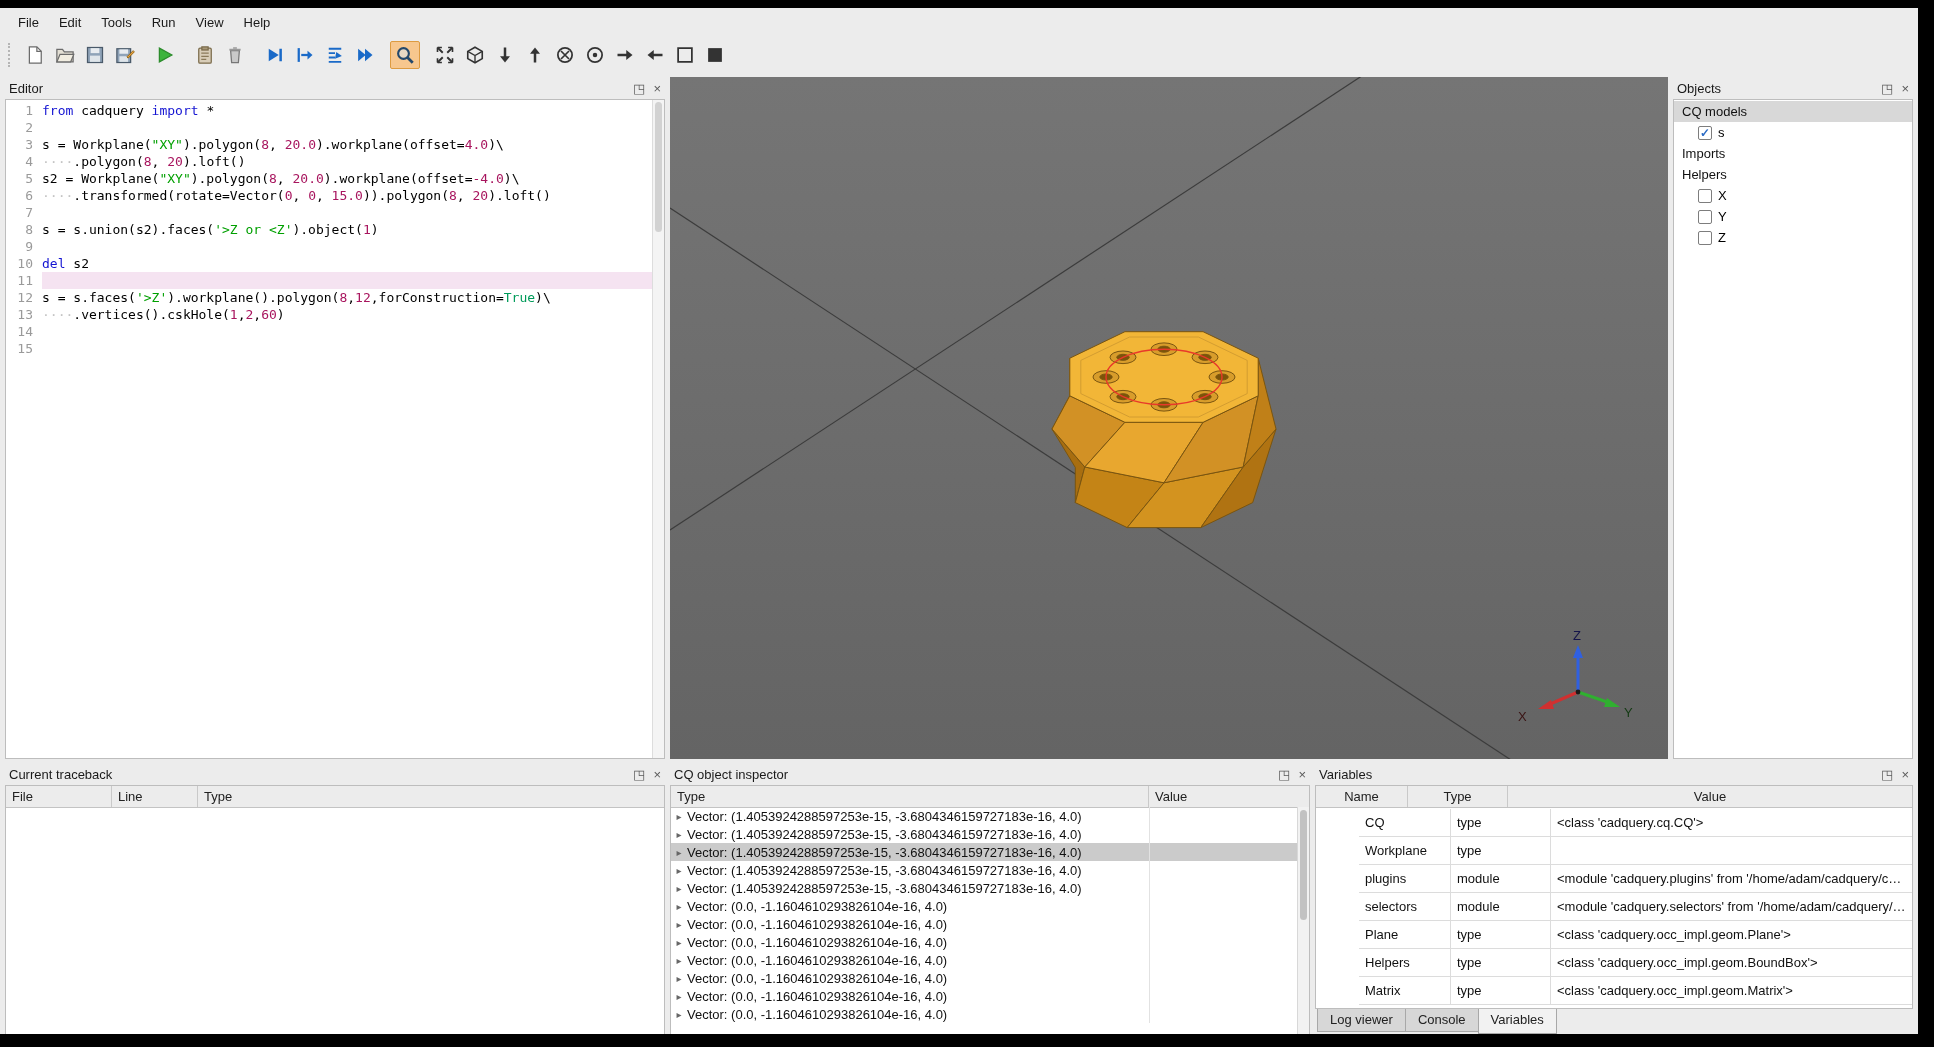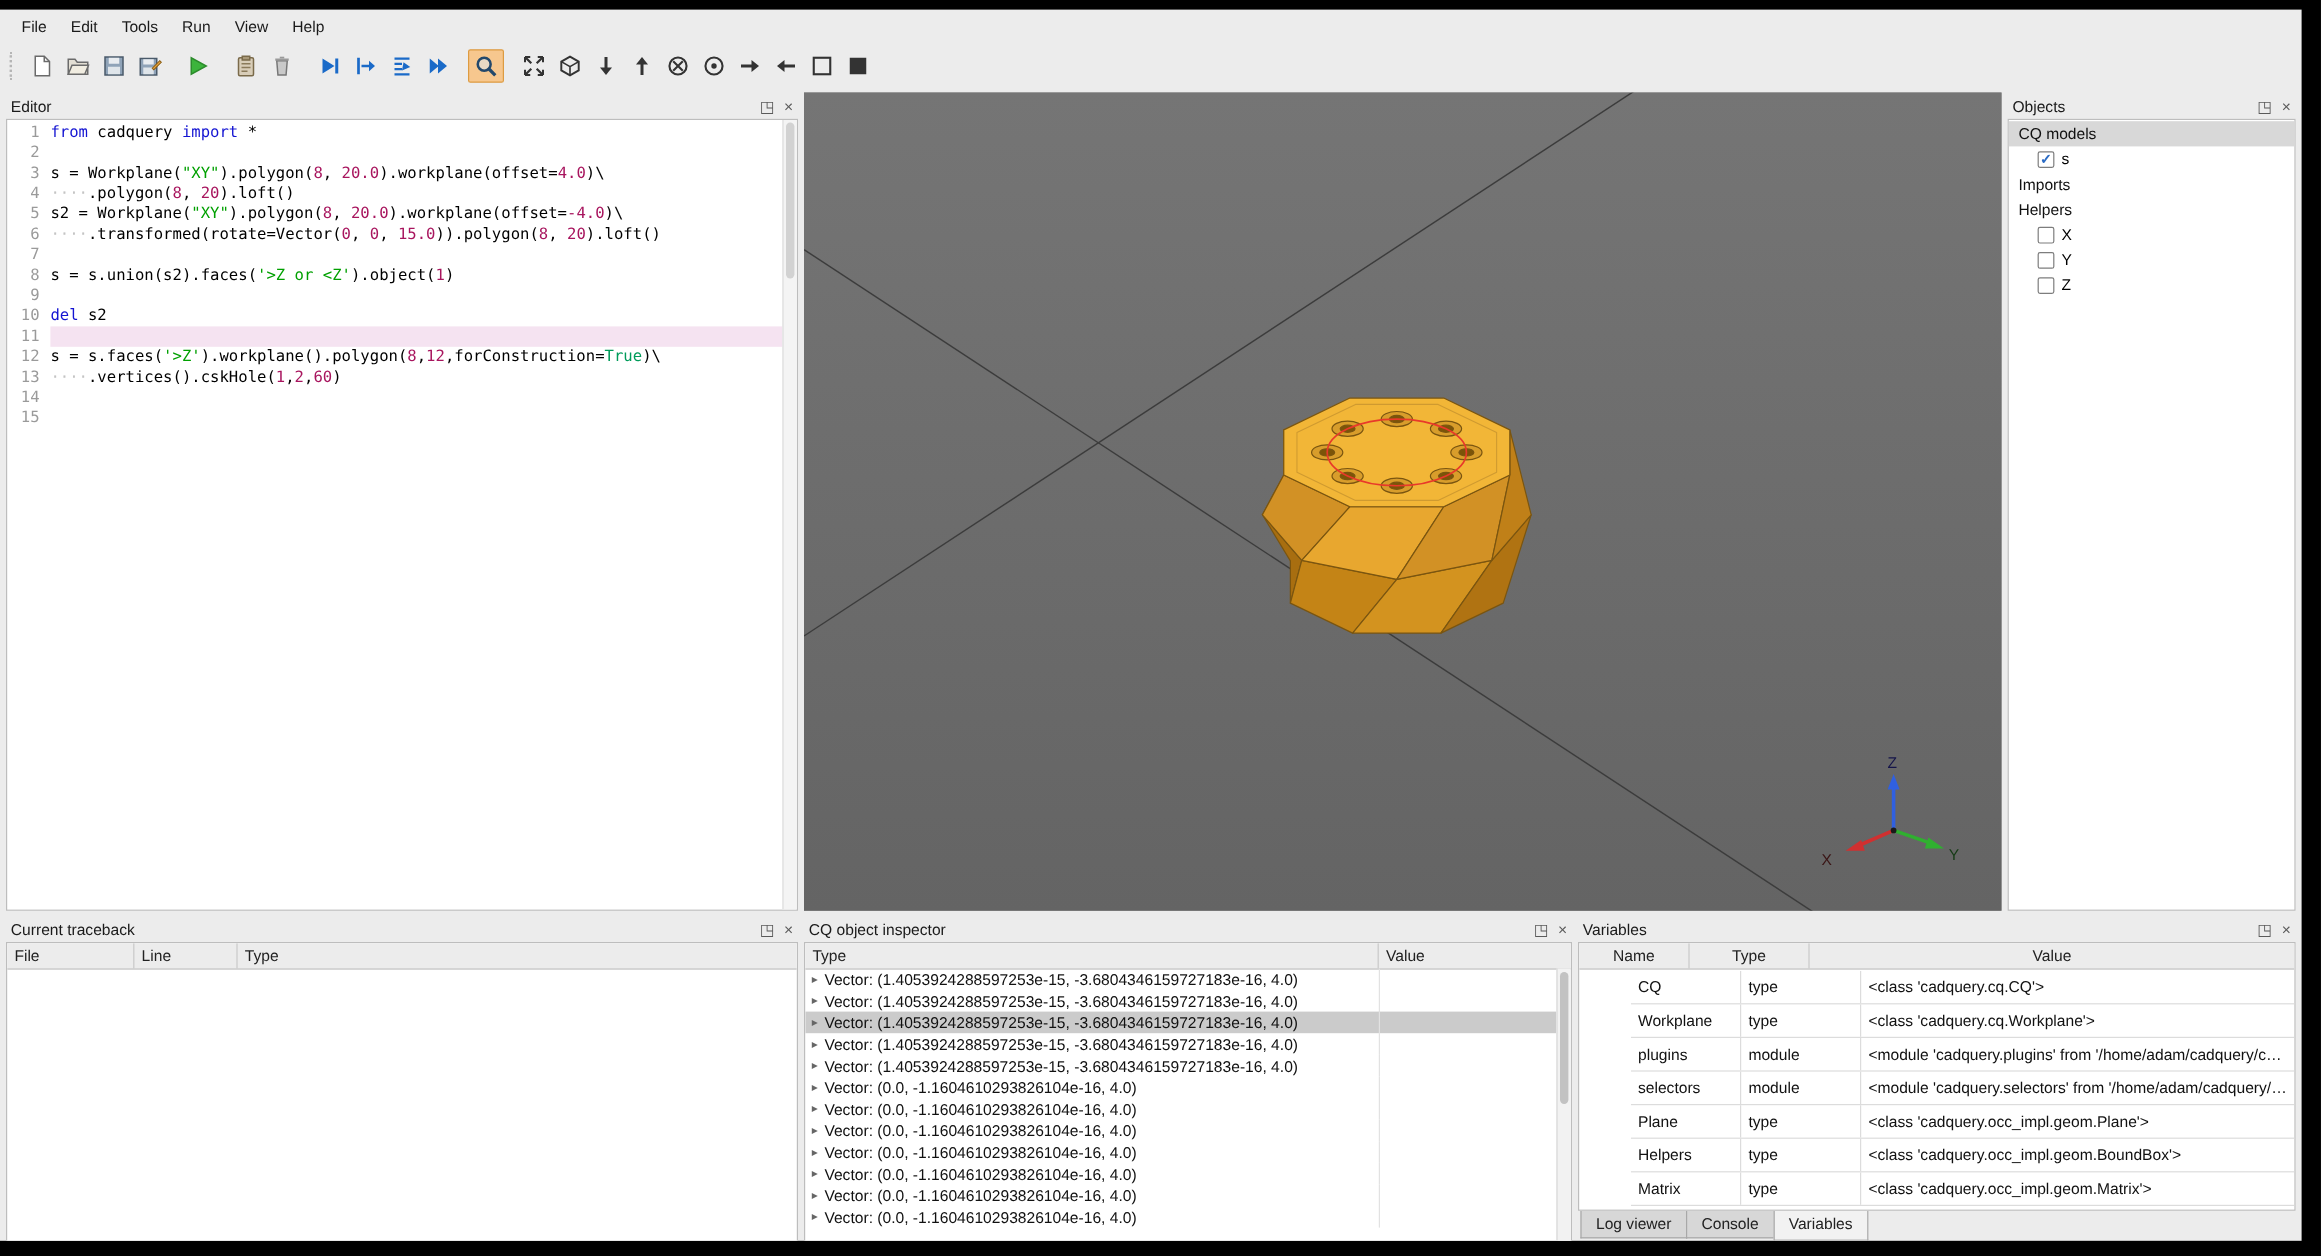--- a/index.html
+++ b/index.html
@@ -499,21 +499,20 @@
         </div>
         <div class="var-rows" id="variables-body">
             <div class="var-row">
               <span class="var-cell c0">CQ</span>
               <span class="var-cell c1">type</span>
               <span class="var-cell c2">&lt;class 'cadquery.cq.CQ'&gt;</span>
             </div>
             <div class="var-row">
               <span class="var-cell c0">Workplane</span>
               <span class="var-cell c1">type</span>
-              <span class="var-cell c2">&lt;class 'cadquery.cq.Workplane'&gt;</span>
             </div>
             <div class="var-row">
               <span class="var-cell c0">plugins</span>
               <span class="var-cell c1">module</span>
               <span class="var-cell c2">&lt;module 'cadquery.plugins' from '/home/adam/cadquery/c…</span>
             </div>
             <div class="var-row">
               <span class="var-cell c0">selectors</span>
               <span class="var-cell c1">module</span>
               <span class="var-cell c2">&lt;module 'cadquery.selectors' from '/home/adam/cadquery/…</span>

